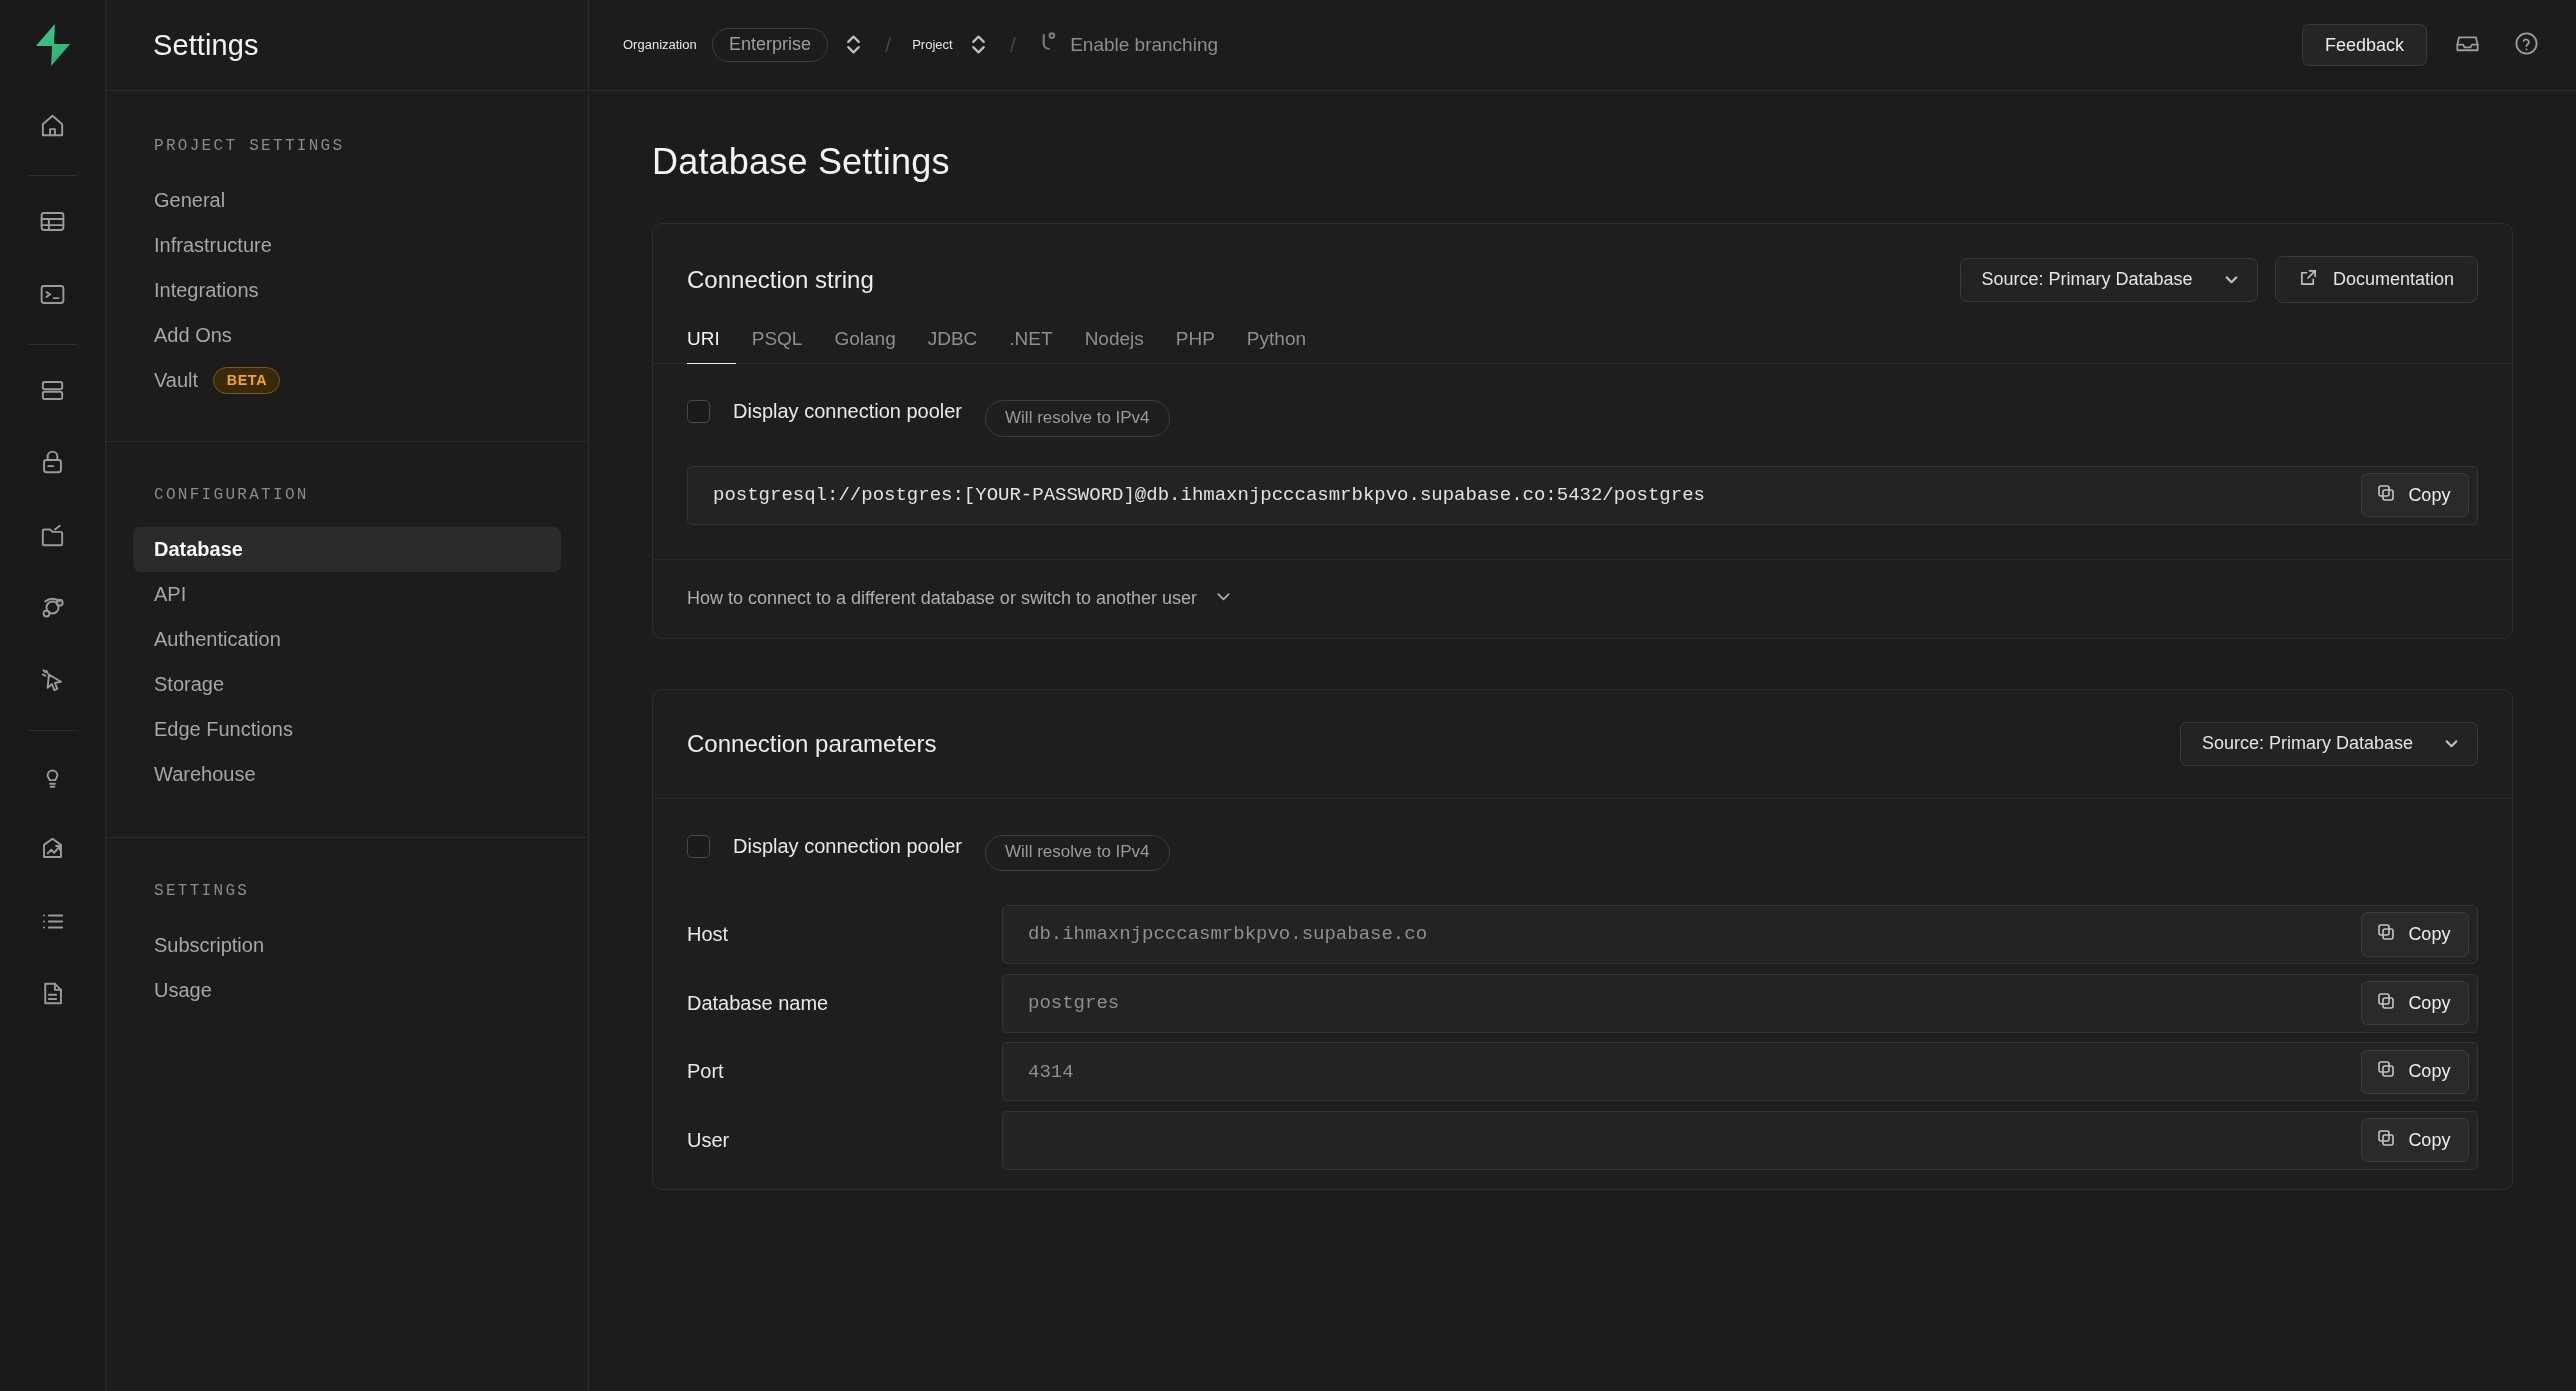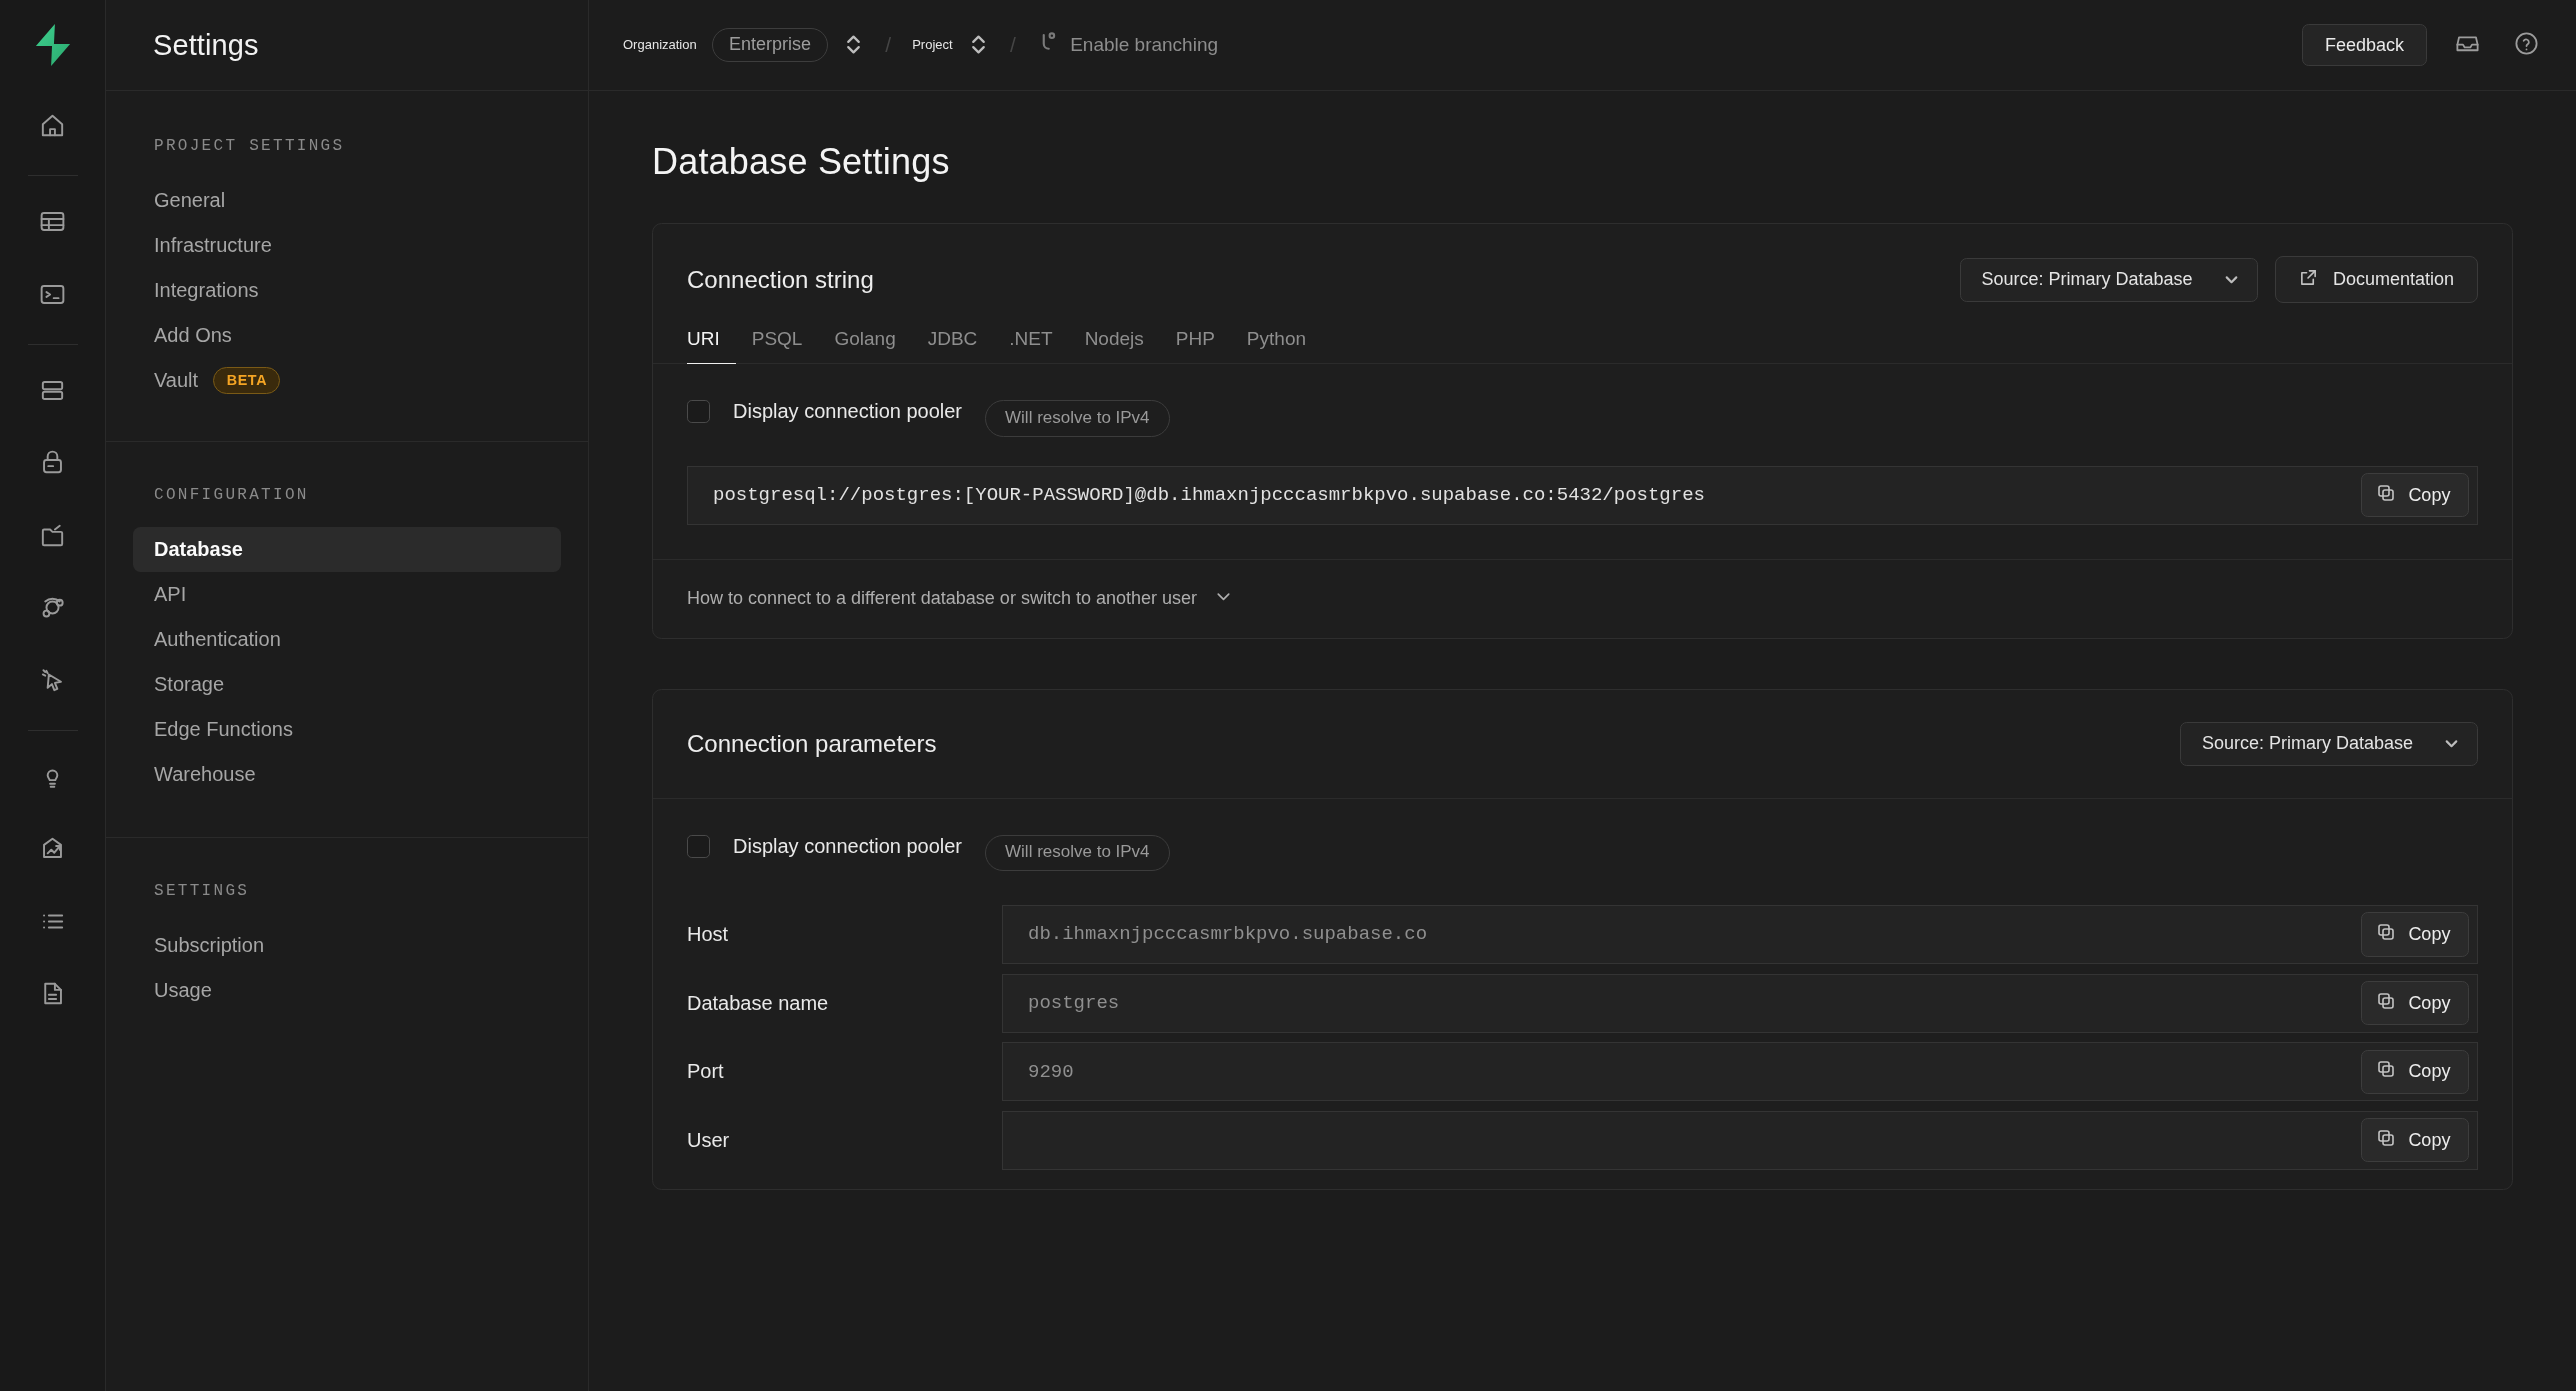--- a/index.html
+++ b/index.html
@@ -148,21 +148,21 @@
   .pooler-lbl { font-size: 20px; color: #e9e9e9; cursor: pointer; }
   .pill {
     font-size: 17px; color: #9a9a9a;
     border: 1px solid #3c3c3c; border-radius: 955px;
     padding: 6.7px 19px 7.6px;
   }
 
   .str-wrap { padding: 29px 34px 34px 34px; }
   .field {
     display: flex; align-items: center;
-    background: #232323; border: 1px solid #343434; border-radius: 0;
+    background: #232323; border: 1px solid #343434; border-radius: 5px;
     height: 59px; padding-left: 25px; padding-right: 7.6px;
   }
   .field .val {
     font-family: "Liberation Mono", monospace;
     font-size: 19px; color: #e2e2e2;
     white-space: nowrap; overflow: hidden; text-overflow: ellipsis; flex: 1;
   }
   .field.muted .val { color: #8f8f8f; }
   .copy-btn {
     display: flex; align-items: center; gap: 12.4px;
@@ -549,21 +549,21 @@
                   <span>Copy</span>
                 </button>
               </div>
             </div>
           </div>
 
           <div class="prow">
             <span class="plabel">Port</span>
             <div class="pfield">
               <div class="field muted">
-                <span class="val">9290</span>
+                <span class="val">4314</span>
                 <button class="copy-btn">
                   <span>
                     <svg viewBox="0 0 20 20">
                         <rect x="3" y="3" width="10" height="10" rx="2"></rect>
                         <rect x="7" y="7" width="10" height="10" rx="2"></rect>
                       </svg>
                   </span>
                   <span>Copy</span>
                 </button>
               </div>

